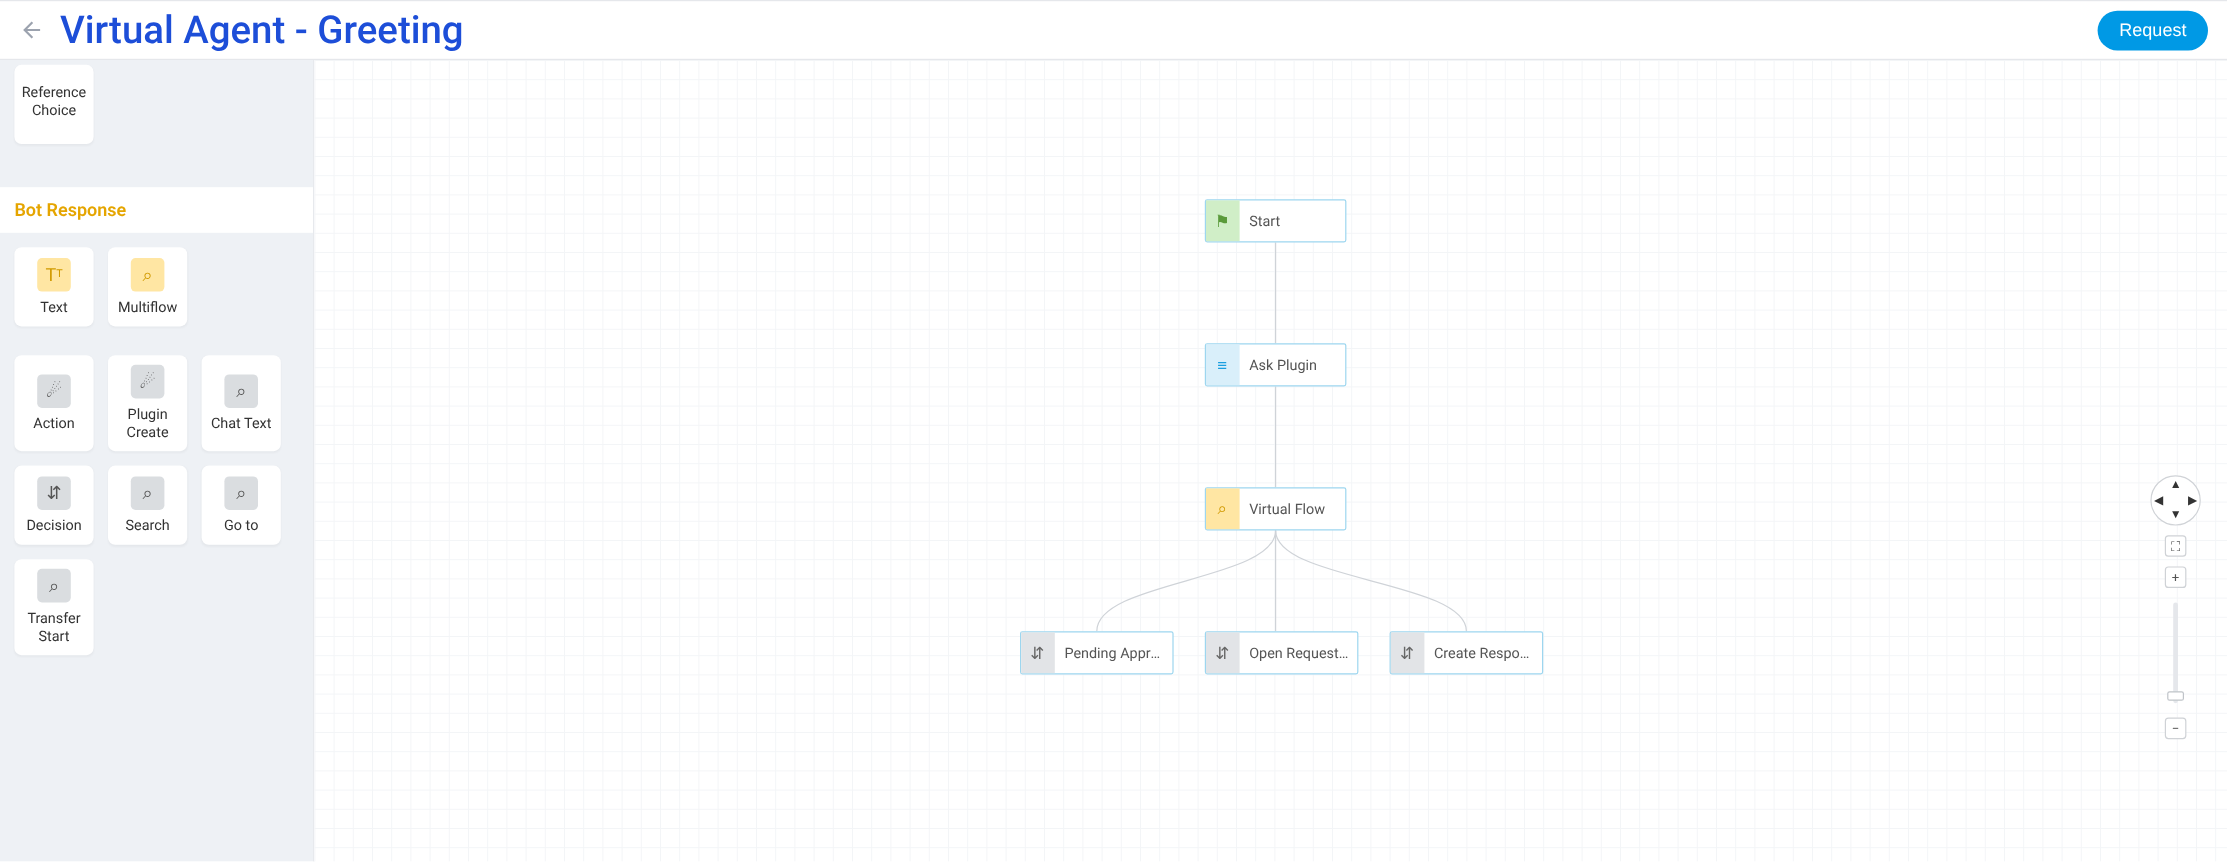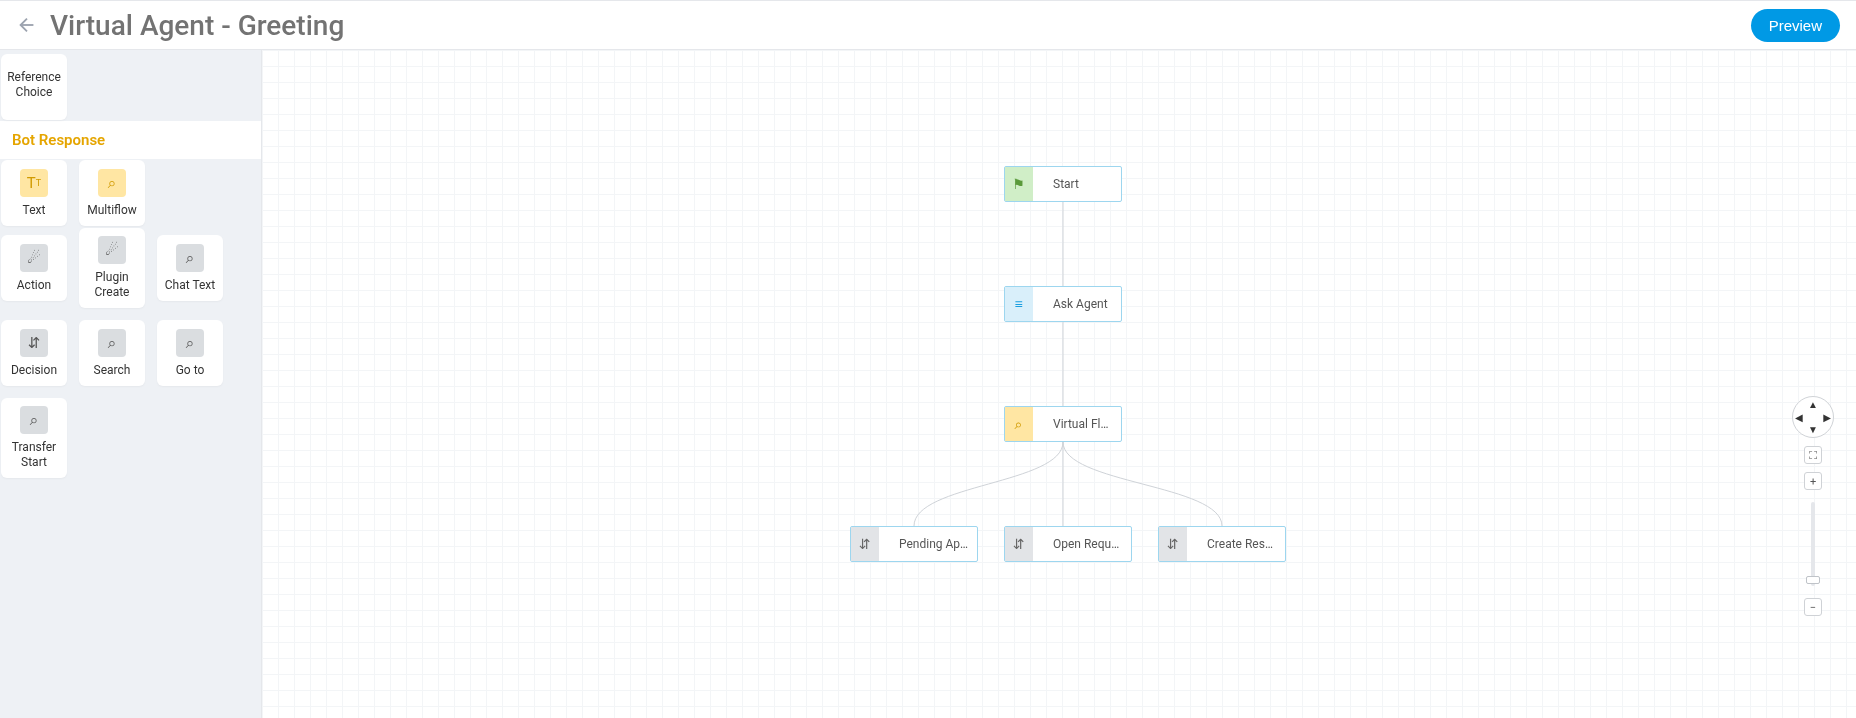--- a/index.html
+++ b/index.html
@@ -10,37 +10,37 @@
     border-bottom: 1px solid #e5e7eb;
     display: flex;
     align-items: center;
     justify-content: space-between;
     padding: 0 16px;
     background: #fff;
     border-top: 1px solid #e5e7eb;
   }
   .header-left { display: flex; align-items: center; gap: 12px; }
   .back-btn { color: #9ca3af; cursor: pointer; font-size: 22px; display: flex; }
-  .header-title { color: #737373; font-size: 28px; font-weight: 500; }
+  .header-title { color: #1d4ed8; font-size: 32px; font-weight: 500; }
   .preview-btn {
     background: #0099e5;
     color: #fff;
     border: none;
     padding: 8px 18px;
     border-radius: 20px;
     font-size: 15px;
     cursor: pointer;
     font-weight: 500;
   }
   
   .main { display: flex; height: calc(100vh - 50px); }
   .sidebar { width: 262px; background: #eef1f5; overflow-y: auto; border-right: 1px solid #e5e7eb; }
   .section-header { background: #fff; padding: 10px 12px; font-size: 15px; font-weight: 600; color: #333; }
-  .section-header.bot-response { color: #e5a500; }
-  .palette-grid { display: flex; flex-wrap: wrap; gap: 12px; padding: 1px; align-items: center; }
+  .section-header.bot-response { color: #e5a500; margin-top: 24px; }
+  .palette-grid { display: flex; flex-wrap: wrap; gap: 12px; padding: 12px; }
   .palette-item {
     width: 66px;
     min-height: 66px;
     background: #fff;
     border-radius: 6px;
     display: flex;
     flex-direction: column;
     align-items: center;
     justify-content: center;
     padding: 8px 4px;
@@ -79,21 +79,21 @@
   .node-icon {
     width: 28px; height: 100%;
     display: flex; align-items: center; justify-content: center;
     border-right: 1px solid transparent;
     font-size: 14px;
   }
   .node-icon.green { background: #d0eec7; color: #5a9a3a; }
   .node-icon.blue { background: #d9effa; color: #1a9fe0; }
   .node-icon.yellow { background: #ffe6a3; color: #d19a00; }
   .node-icon.gray { background: #e2e4e7; color: #666; }
-  .node-label { padding-left: 20px; flex: 1; white-space: nowrap; overflow: hidden; text-overflow: ellipsis; padding-right: 6px; }
+  .node-label { padding-left: 8px; flex: 1; white-space: nowrap; overflow: hidden; text-overflow: ellipsis; padding-right: 6px; }
   .node.wide { width: 128px; }
   
   .nav-controls { position: absolute; right: 22px; top: 346px; display: flex; flex-direction: column; align-items: center; gap: 8px; }
   .nav-compass {
     width: 42px; height: 42px; border: 1px solid #d0d3d7; border-radius: 50%; background: #fff;
     position: relative; cursor: pointer;
   }
   .nav-compass .arrow { position: absolute; font-size: 10px; color: #333; }
   .nav-compass .arrow.n { top: 2px; left: 50%; transform: translateX(-50%); }
   .nav-compass .arrow.s { bottom: 2px; left: 50%; transform: translateX(-50%); }
@@ -112,21 +112,21 @@
 <div class="header">
   <div class="header-left">
     <span class="back-btn">
       <svg width="22" height="22" viewBox="0 0 24 24" fill="none" stroke="currentColor" stroke-width="2">
           <line x1="19" y1="12" x2="5" y2="12"></line>
           <polyline points="12 19 5 12 12 5"></polyline>
         </svg>
     </span>
     <div class="header-title">Virtual Agent - Greeting</div>
   </div>
-  <button class="preview-btn">Preview</button>
+  <button class="preview-btn">Request</button>
 </div>
 
 <div class="main">
   <div class="sidebar">
 
     <div class="palette-grid" style="padding-top:4px;">
       <div class="palette-item" style="padding-top:4px;">
         <div class="palette-label">Reference Choice</div>
       </div>
     </div>
@@ -183,21 +183,21 @@
       <path d="M801 392 C801 434, 652 434, 652 476" stroke="#cfd3d8" stroke-width="1" fill="none"></path>
       <path d="M801 392 C801 434, 960 434, 960 476" stroke="#cfd3d8" stroke-width="1" fill="none"></path>
     </svg>
 
     <div class="node" style="left:742px; top:116px;">
       <div class="node-icon green">⚑</div>
       <div class="node-label">Start</div>
     </div>
     <div class="node" style="left:742px; top:236px;">
       <div class="node-icon blue">≡</div>
-      <div class="node-label">Ask Agent</div>
+      <div class="node-label">Ask Plugin</div>
     </div>
     <div class="node" style="left:742px; top:356px;">
       <div class="node-icon yellow">⌕</div>
       <div class="node-label">Virtual Flow</div>
     </div>
     <div class="node wide" style="left:588px; top:476px;">
       <div class="node-icon gray">⇵</div>
       <div class="node-label">Pending Approval</div>
     </div>
     <div class="node wide" style="left:742px; top:476px;">

